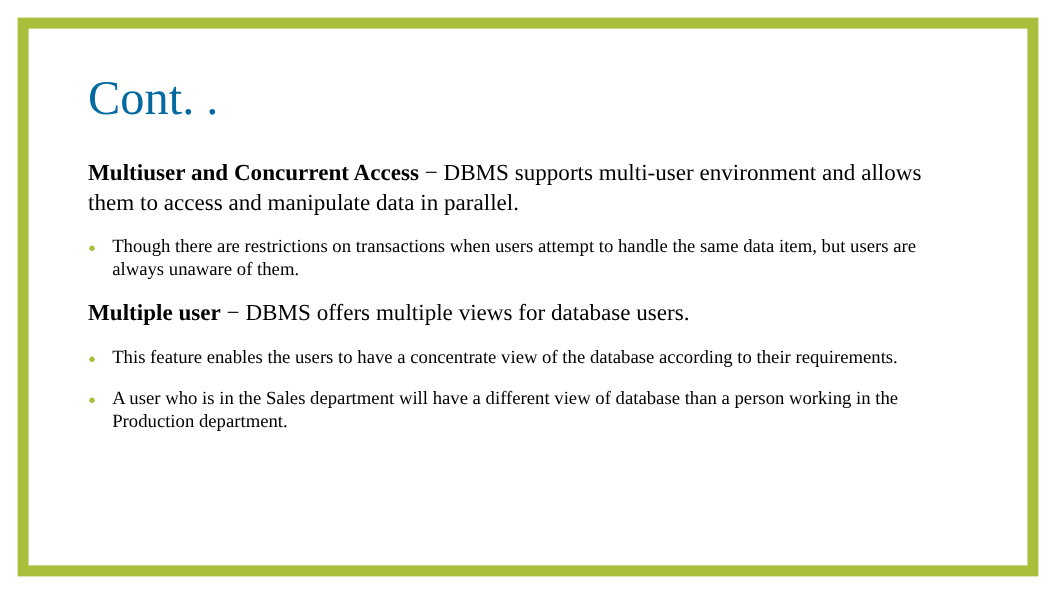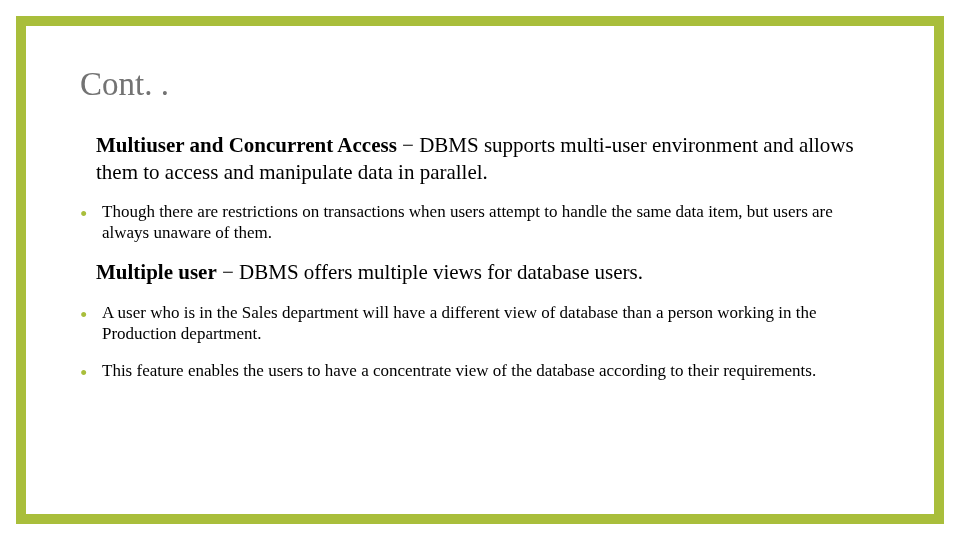--- a/index.html
+++ b/index.html
@@ -15,30 +15,30 @@
     position: absolute;
     top: 16px;
     left: 16px;
     right: 16px;
     bottom: 16px;
     border: 10px solid #a9be3b;
     box-sizing: border-box;
     padding: 40px 54px 20px 54px;
   }
   .title {
-    font-size: 33px;
-    color: #737373;
+    font-size: 44px;
+    color: #0369a1;
     margin: 0 0 30px 0;
     font-weight: normal;
     line-height: 1.1;
   }
   .para {
     font-size: 21px;
     color: #000;
-    margin: 0 0 16px 16px;
+    margin: 0 0 16px 0;
     line-height: 1.25;
   }
   .bold { font-weight: bold; }
   ul.bullets {
     list-style: none;
     margin: 0 0 16px 0;
     padding: 0;
   }
   ul.bullets li {
     position: relative;
@@ -70,19 +70,19 @@
     <li>
       <span>Though there are restrictions on transactions when users attempt to handle the same data item, but users are always unaware of them.</span>
     </li>
   </ul>
 
   <p class="para">
     <span class="bold">Multiple user</span><span> − DBMS offers multiple views for database users.</span>
   </p>
   <ul class="bullets">
     <li>
-      <span> A user who is in the Sales department will have a different view of database than a person working in the Production department.</span>
+      <span> This feature enables the users to have a concentrate view of the database according to their requirements.</span>
     </li>
     <li>
-      <span> This feature enables the users to have a concentrate view of the database according to their requirements.</span>
+      <span> A user who is in the Sales department will have a different view of database than a person working in the Production department.</span>
     </li>
   </ul>
 </div>
 
 </body></html>

